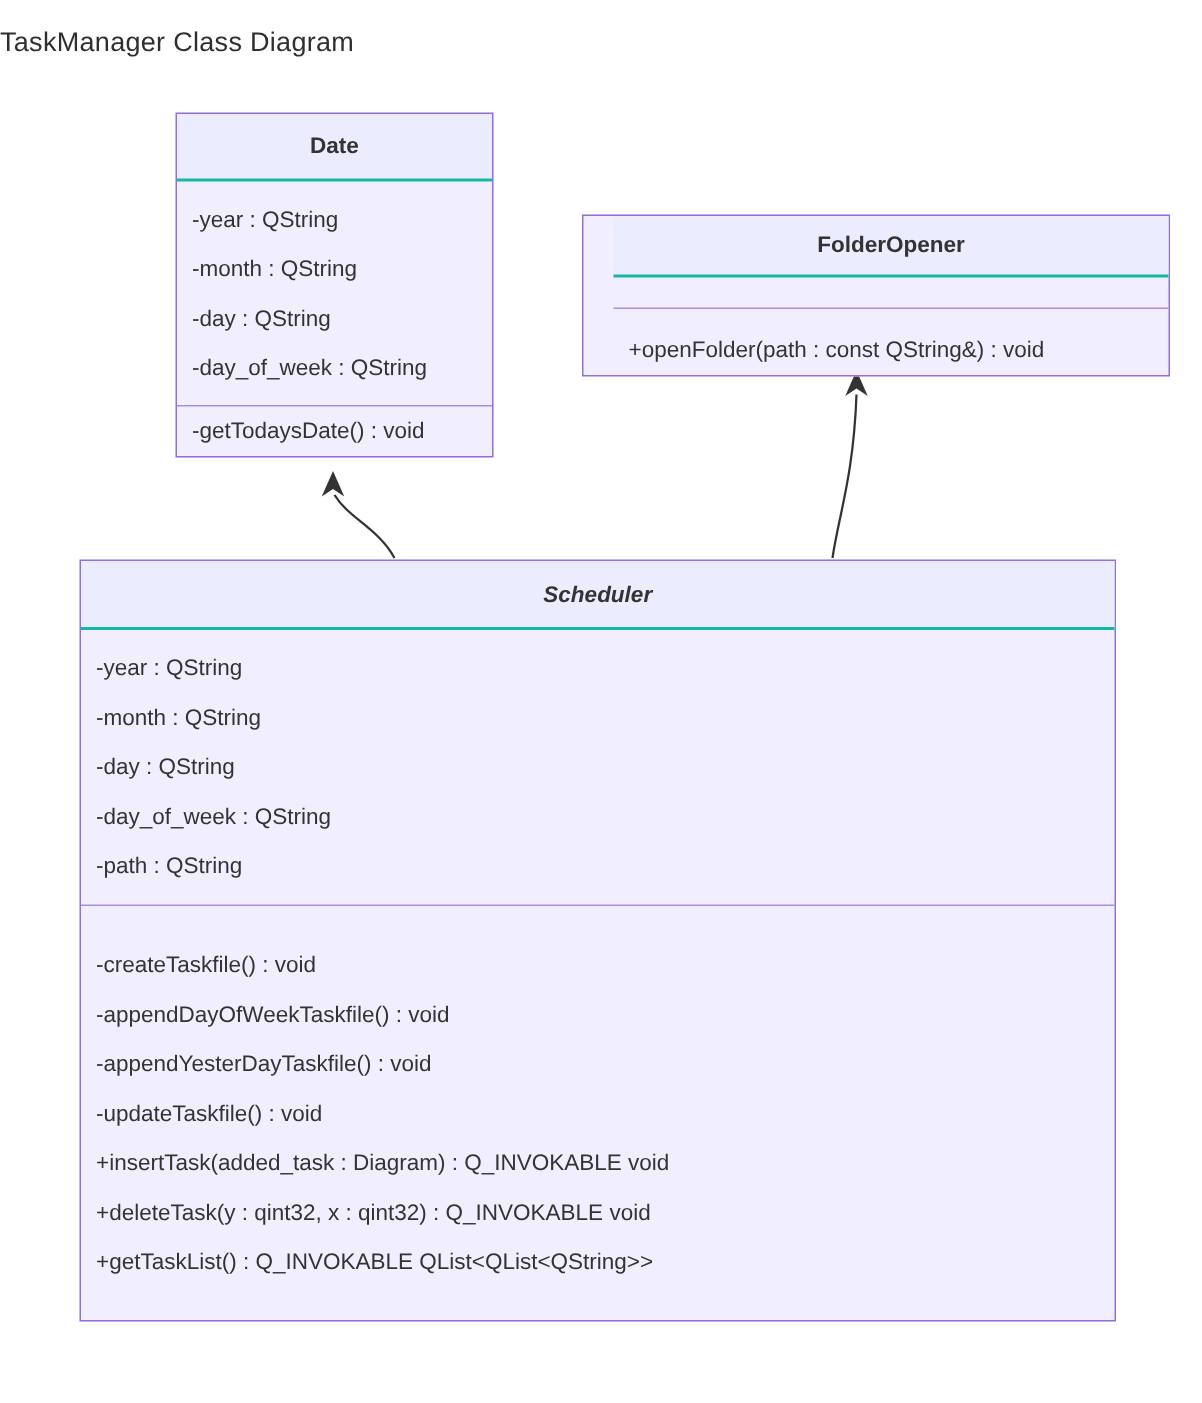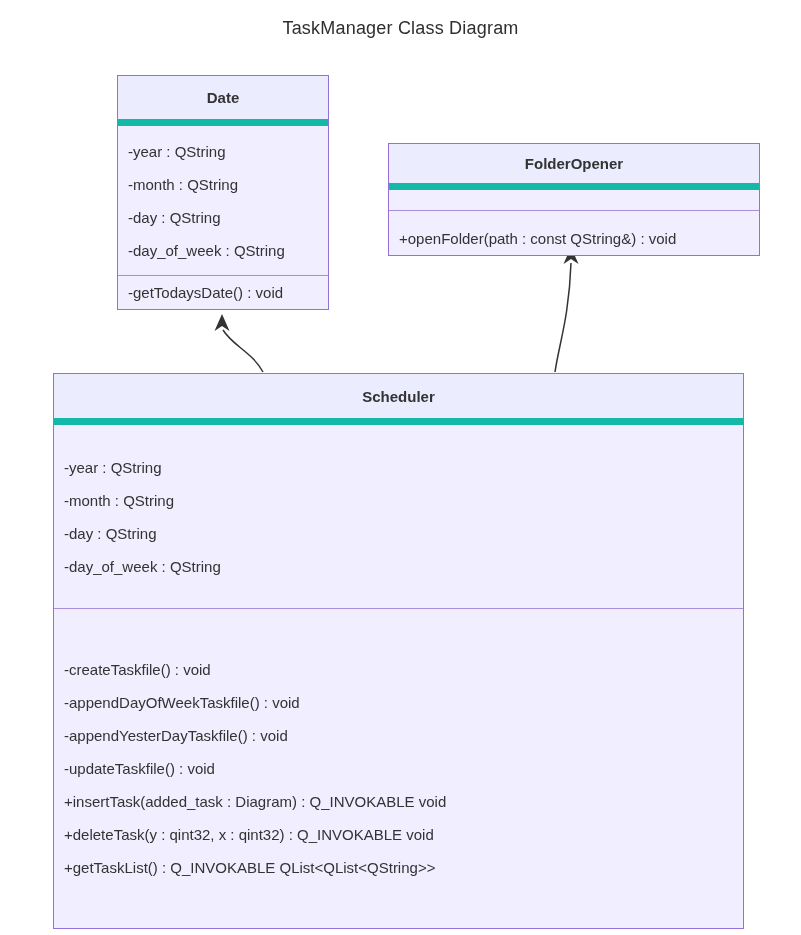--- a/index.html
+++ b/index.html
@@ -13,21 +13,20 @@
     position: relative;
     font-family: "Liberation Sans", sans-serif;
     color: #333333;
     overflow: hidden;
   }
   .diagram-title {
     position: absolute;
     top: 18px;
     left: 0;
     width: 801px;
-    text-align: center;
     font-size: 18px;
     color: #2f2f2f;
     letter-spacing: 0.2px;
   }
   .edges-layer {
     position: absolute;
     left: 0;
     top: 0;
     width: 801px;
     height: 935px;
@@ -39,21 +38,21 @@
     background: #f1efff;
     box-sizing: content-box;
   }
   .class-title {
     background: #ECECFF;
     font-weight: bold;
     font-size: 15px;
     display: flex;
     align-items: center;
     justify-content: center;
-    border-bottom: 7px solid #14b8a6;
+    border-bottom: 2px solid #14b8a6;
     white-space: nowrap;
   }
   .members {
     display: flex;
     flex-direction: column;
     justify-content: center;
     box-sizing: border-box;
     overflow: hidden;
   }
   .members.methods {
@@ -91,37 +90,38 @@
       <div class="member-row">-year : QString</div>
       <div class="member-row">-month : QString</div>
       <div class="member-row">-day : QString</div>
       <div class="member-row">-day_of_week : QString</div>
     </div>
   <div class="members methods" style="height:34px;">
       <div class="member-row">-getTodaysDate() : void</div>
     </div>
 </div>
 
-<div class="class-box" style="left:388px; top:143px; width:370px;">
+<div class="class-box" style="left:388px; top:143px; width:370px;padding-left:20px;">
   <div class="class-title" style="height:39px;">FolderOpener</div>
   <div class="members attrs" style="height:20px;"></div>
   <div class="members methods" style="height:45px;justify-content:flex-end;">
       <div class="member-row">+openFolder(path : const QString&amp;) : void</div>
     </div>
 </div>
 
 <div class="class-box" style="left:53px; top:373px; width:689px;">
-  <div class="class-title" style="height:44px;">Scheduler</div>
+  <div class="class-title" style="height:44px;font-style:italic;">Scheduler</div>
   <div class="members attrs" style="height:183px;">
       <div class="member-row">-year : QString</div>
       <div class="member-row">-month : QString</div>
       <div class="member-row">-day : QString</div>
       <div class="member-row">-day_of_week : QString</div>
+      <div class="member-row">-path : QString</div>
     </div>
-  <div class="members methods" style="height:320px;">
+  <div class="members methods" style="height:277px;">
       <div class="member-row">-createTaskfile() : void</div>
       <div class="member-row">-appendDayOfWeekTaskfile() : void</div>
       <div class="member-row">-appendYesterDayTaskfile() : void</div>
       <div class="member-row">-updateTaskfile() : void</div>
       <div class="member-row">+insertTask(added_task : Diagram) : Q_INVOKABLE void</div>
       <div class="member-row">+deleteTask(y : qint32, x : qint32) : Q_INVOKABLE void</div>
       <div class="member-row">+getTaskList() : Q_INVOKABLE QList&lt;QList&lt;QString&gt;&gt;</div>
     </div>
 </div>
 

